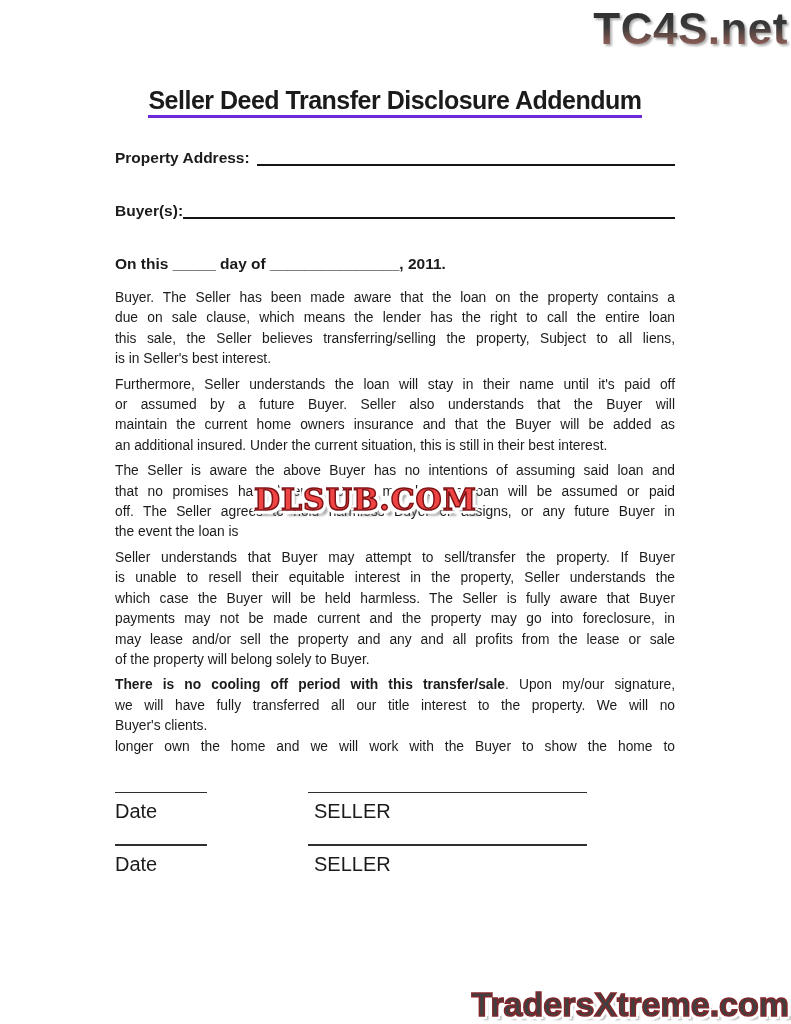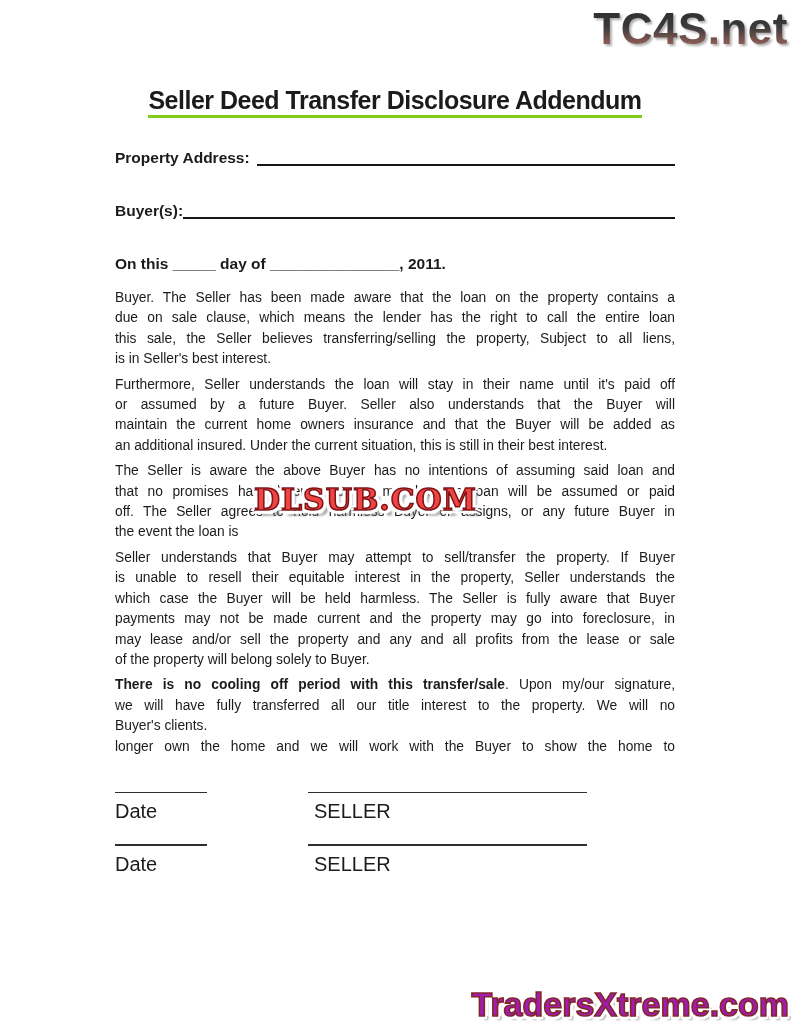--- a/index.html
+++ b/index.html
@@ -21,21 +21,21 @@
     -webkit-background-clip:text; background-clip:text; color:transparent;
     filter:drop-shadow(2px 2px 1.2px rgba(160,160,160,0.85));
   }
 
   
   .title {
     margin:86px 0 0 0;
     font-size:25px; font-weight:bold; letter-spacing:-0.5px;
     line-height:29px; text-align:center;
   }
-  .title-inner { border-bottom:3px solid #84cc16; padding-bottom:1px; }
+  .title-inner { border-bottom:3px solid #6d28d9; padding-bottom:1px; }
 
   
   .fields { margin-top:19px; font-size:15.5px; font-weight:bold; line-height:21px; }
   .field-row { display:flex;margin-top:32px; }
   .field-line {
     flex:1 1 auto;
     border-bottom:2px solid #151515;
     margin-bottom:2px;
   }
   .field-line.gap { margin-left:7px; }
@@ -70,21 +70,21 @@
   .sig-line { height:1.5px; background:#2f2f2f; }
   .sig-line.short { width:92px; }
   .sig-line.long { width:279px; }
   .sig-label { margin-top:8px; line-height:20px; }
   .seller-cell .sig-label { padding-left:6px; }
 
   
   .traders {
     position:absolute; right:2px; bottom:3px;
     font-weight:bold; font-size:34px; line-height:1; letter-spacing:0;
-    color:#a21caf;
+    color:#404040;
     -webkit-text-stroke:1.6px #81272b;
     text-shadow:
       -2.5px -2.5px 0 #fff, 2.5px -2.5px 0 #fff, -2.5px 2.5px 0 #fff, 2.5px 2.5px 0 #fff,
       -3px 0 0 #fff, 3px 0 0 #fff, 0 -3px 0 #fff, 0 3px 0 #fff,
       -4px 0 1px #fff, 4px 0 1px #fff, 0 4px 1px #fff, 0 -4px 1px #fff,
       4px 4px 2px rgba(140,140,140,0.65);
   }
 </style>
 </head>
 <body>

